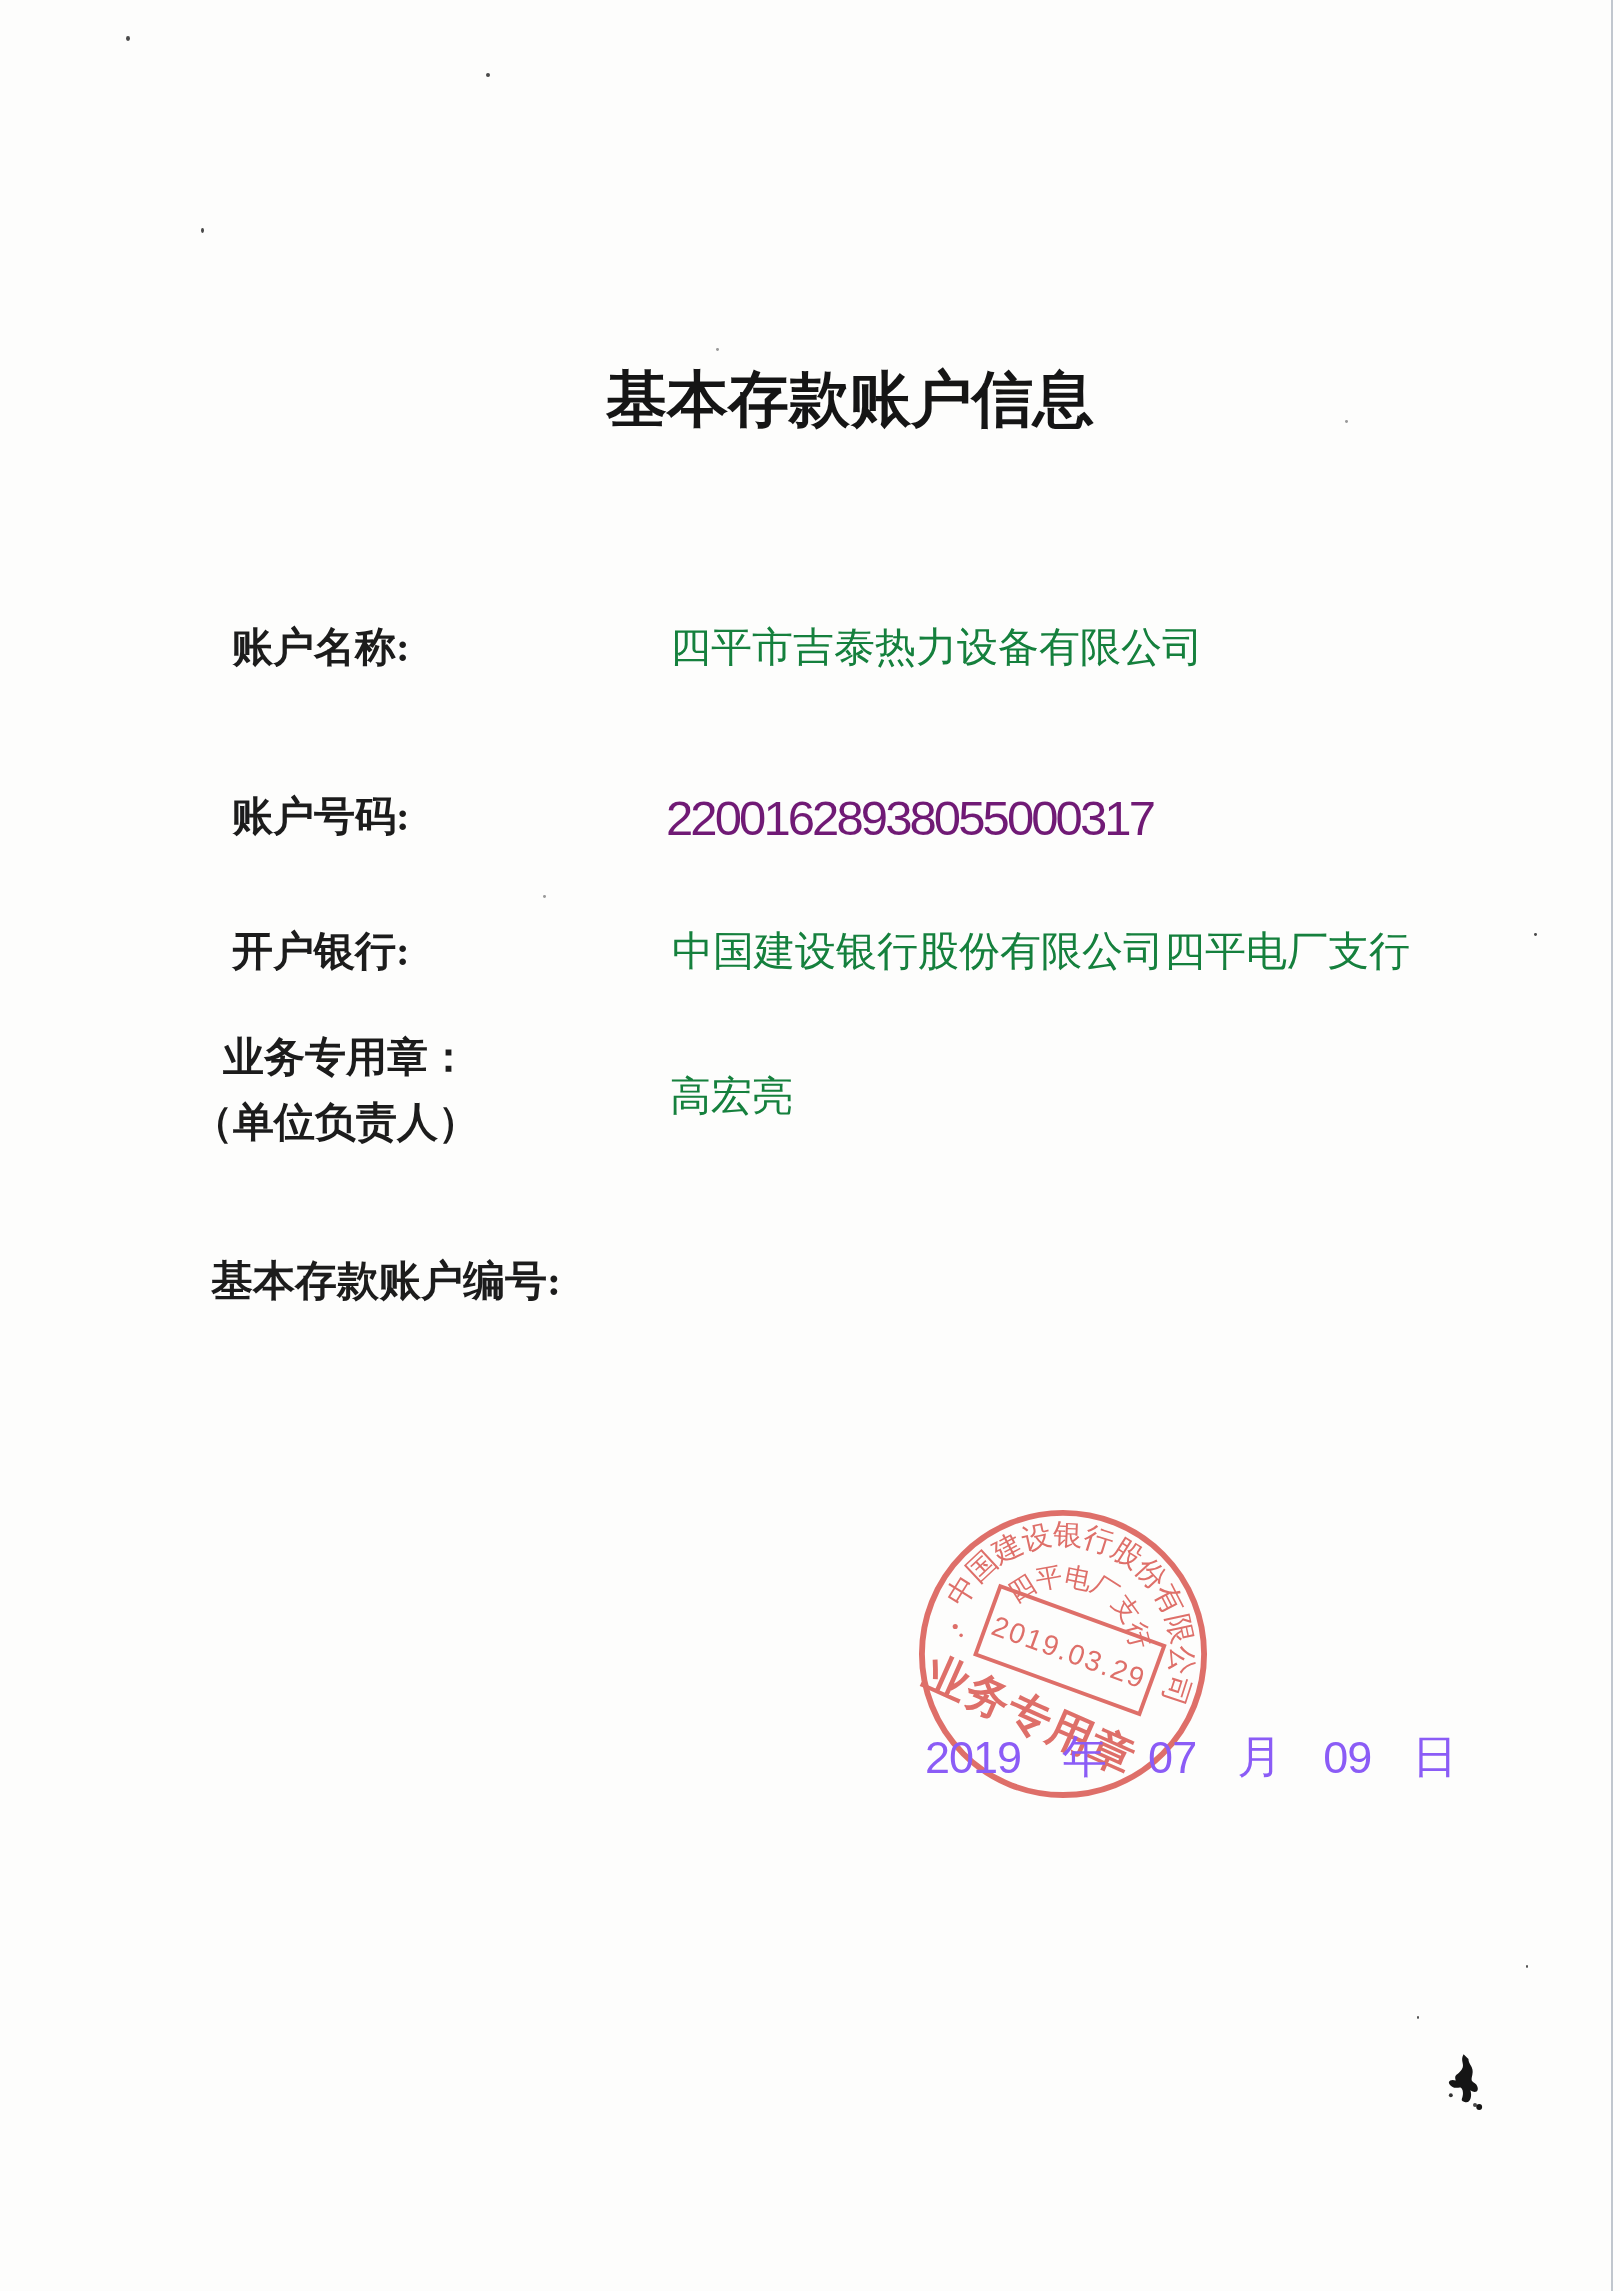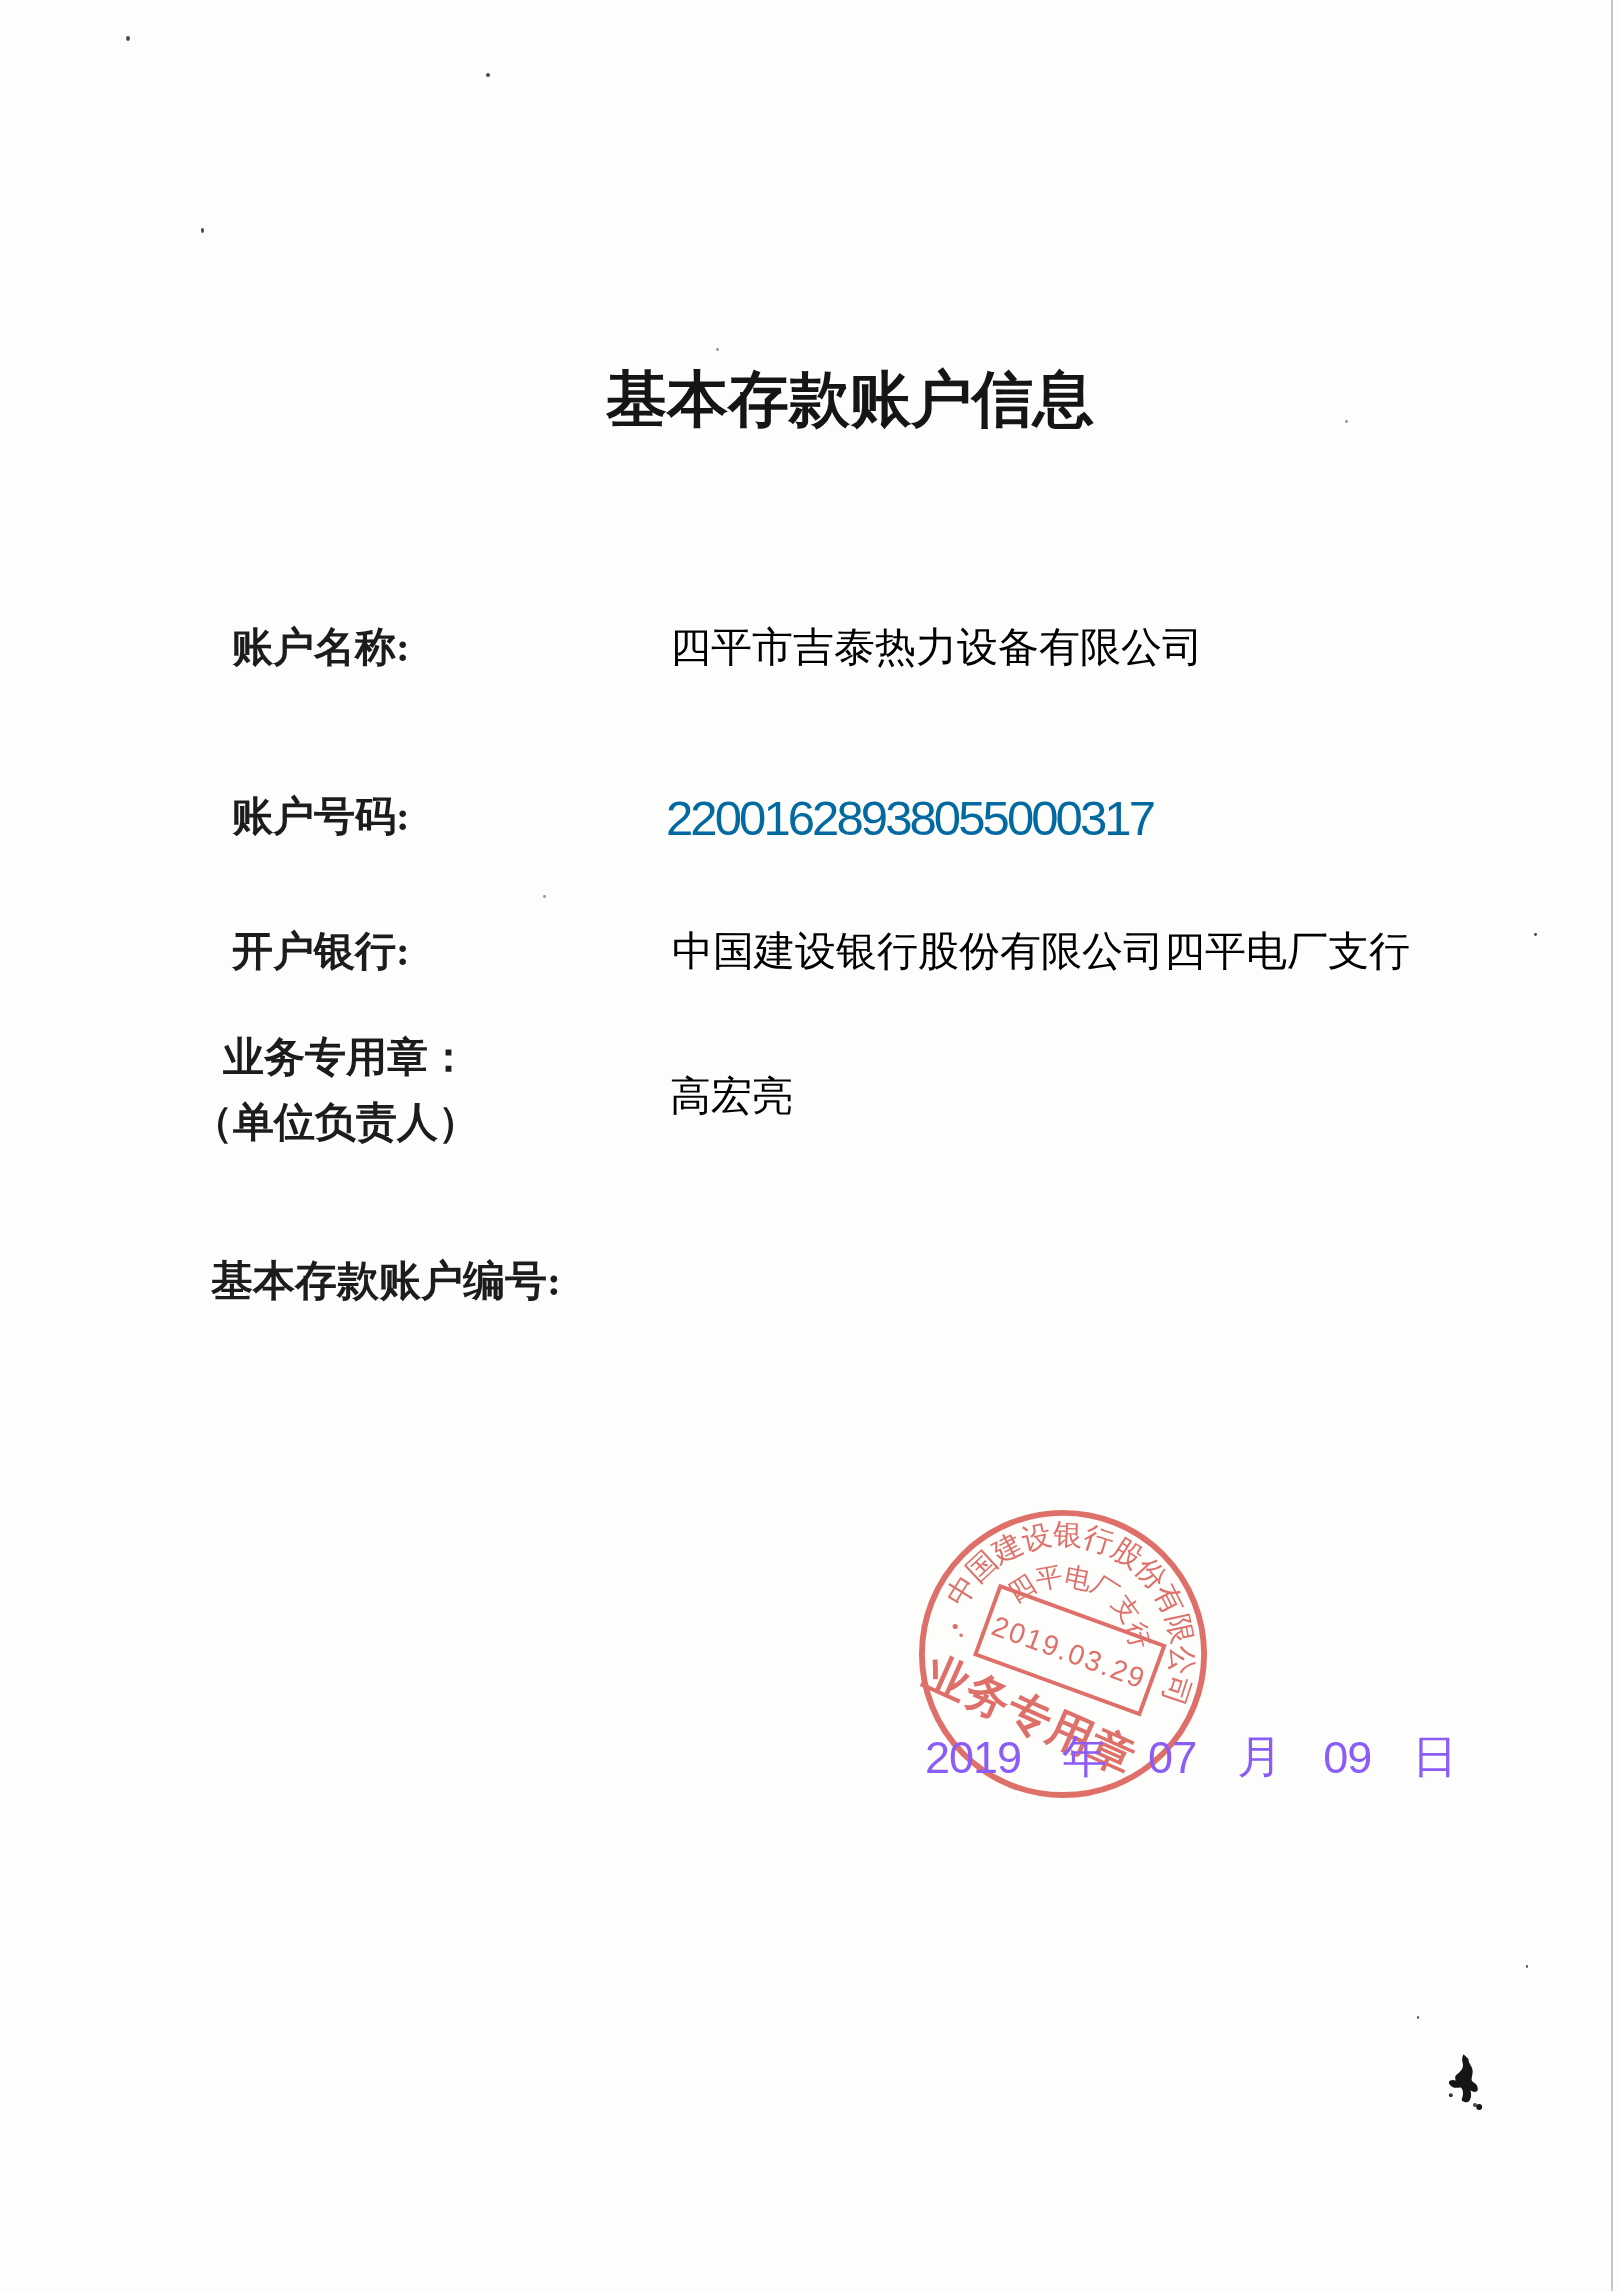--- a/index.html
+++ b/index.html
@@ -14,24 +14,24 @@
     padding-left:6px;
   }
   .abs{position:absolute;white-space:nowrap;line-height:1;}
   .doc-title{
     left:606px;top:369px;
     font-size:61px;font-weight:700;
     letter-spacing:0px;
     color:#151515;
   }
   .field-label{font-size:41px;font-weight:600;color:#1c1c1c;}
-  .field-value{font-size:41px;font-weight:400;color:#000000;}
+  .field-value{font-size:41px;font-weight:400;color:#15803d;}
   .num{
     font-family:"Liberation Sans", sans-serif;
-    font-size:49px;letter-spacing:-2.9px;font-weight:400;color:#0369a1;
+    font-size:49px;letter-spacing:-2.9px;font-weight:400;color:#701a75;
   }
   .lbl-1{left:232px;top:627px;}
   .val-1{left:670px;top:627px;}
   .lbl-2{left:232px;top:796px;}
   .val-2{left:666px;top:794px;letter-spacing:-2.9px;}
   .lbl-3{left:232px;top:931px;}
   .val-3{left:672px;top:931px;}
   .lbl-4a{left:223px;top:1037px;}
   .lbl-4b{left:192px;top:1102px;}
   .val-4{left:670px;top:1076px;}

